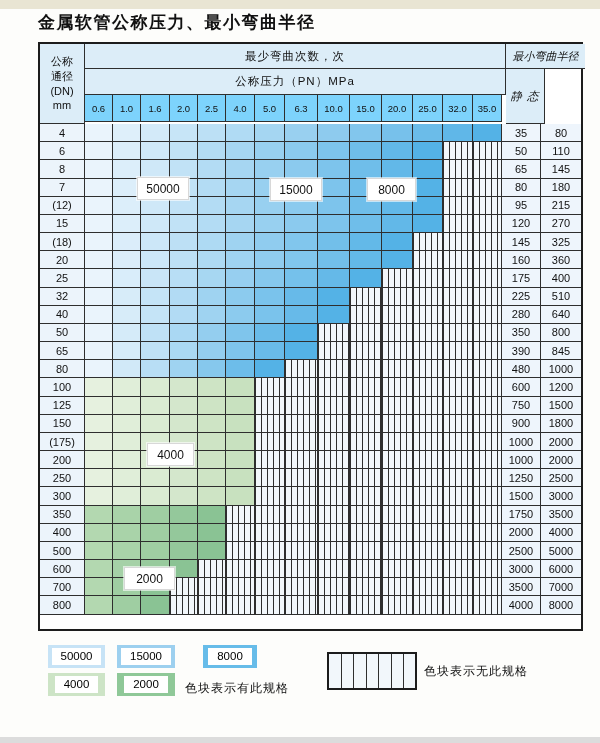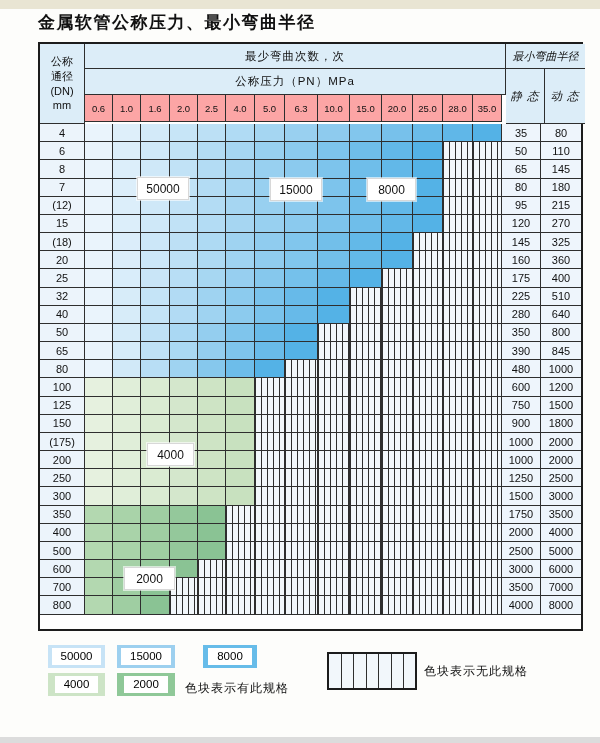--- a/index.html
+++ b/index.html
@@ -22,21 +22,21 @@
   .hdr{display:flex;width:100%;box-sizing:border-box;}
   .hrow{display:flex;flex-direction:column;flex:1;}
   .cell{box-sizing:border-box;display:flex;align-items:center;justify-content:center;}
   .hcell{background:#dcedf8;border-right:1px solid #2e2e2e;border-bottom:1px solid #2e2e2e;
          font-size:11.5px;letter-spacing:1px;}
   .dn-head{width:45px;flex:none;flex-direction:column;line-height:1.35;font-size:11px;
            letter-spacing:0;text-align:center;}
   .cycles-head{height:25px;}
   .pn-head{height:26px;}
   .pnum-row{display:flex;height:27px;}
-  .pnum{font-size:9.5px;letter-spacing:0;border-right:1px solid #2e2e2e;background:#fca5a5;
+  .pnum{font-size:9.5px;letter-spacing:0;border-right:1px solid #2e2e2e;background:#7dd3fc;
         border-bottom:1px solid #2e2e2e;}
   .radius-col{width:79px;flex:none;flex-direction:column;display:flex;font-style:italic;}
   .radius-head{height:25px;font-size:11px;letter-spacing:0;border-right:none;}
   .sd-row{display:flex;flex:1;}
   .stat-head{width:39px;flex:none;border-bottom:1px solid #2e2e2e;}
   .dyn-head{width:40px;flex:none;border-right:none;border-bottom:1px solid #2e2e2e;}
   .rows{position:relative;}
   .drow{display:flex;height:18.178px;box-sizing:border-box;}
   .dn-cell{width:45px;flex:none;background:#ecf4fb;font-size:11px;
            border-right:1px solid #2e2e2e;border-bottom:1px solid #2e2e2e;}
@@ -82,29 +82,28 @@
           <div class="cell pnum" style="width: 29px; text-align: center;">1.6</div>
           <div class="cell pnum" style="width: 28px;">2.0</div>
           <div class="cell pnum" style="width: 28px;">2.5</div>
           <div class="cell pnum" style="width: 29px;">4.0</div>
           <div class="cell pnum" style="width: 30px;">5.0</div>
           <div class="cell pnum" style="width: 33px;">6.3</div>
           <div class="cell pnum" style="width: 32px;">10.0</div>
           <div class="cell pnum" style="width: 32px;">15.0</div>
           <div class="cell pnum" style="width: 31px;">20.0</div>
           <div class="cell pnum" style="width: 30px;">25.0</div>
-          <div class="cell pnum" style="width: 30px;">28.0</div>
+          <div class="cell pnum" style="width: 30px;">32.0</div>
           <div class="cell pnum" style="width: 29px;">35.0</div>
         </div>
     </div>
     <div class="radius-col">
       <div class="cell hcell radius-head">最小弯曲半径</div>
       <div class="sd-row">
         <div class="cell hcell stat-head">静 态</div>
-        <div class="cell hcell dyn-head">动 态</div>
       </div>
     </div>
   </div>
   <div class="rows">
       <div class="drow">
         <div class="cell dn-cell">4</div>
         <div class="cell pcell" style="width: 28px; background: rgb(234, 244, 252);"></div>
         <div class="cell pcell" style="width: 28px; background: rgb(222, 239, 250);"></div>
         <div class="cell pcell" style="width: 29px; background: rgb(211, 234, 249);"></div>
         <div class="cell pcell" style="width: 28px; background: rgb(199, 229, 247);"></div>

